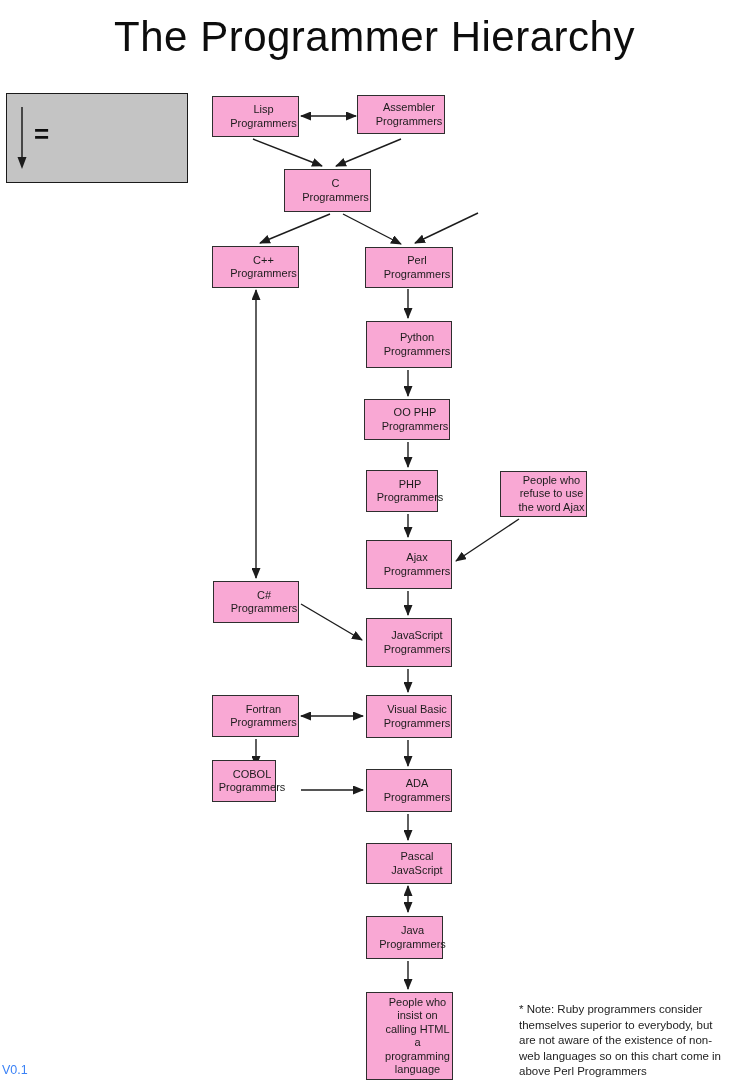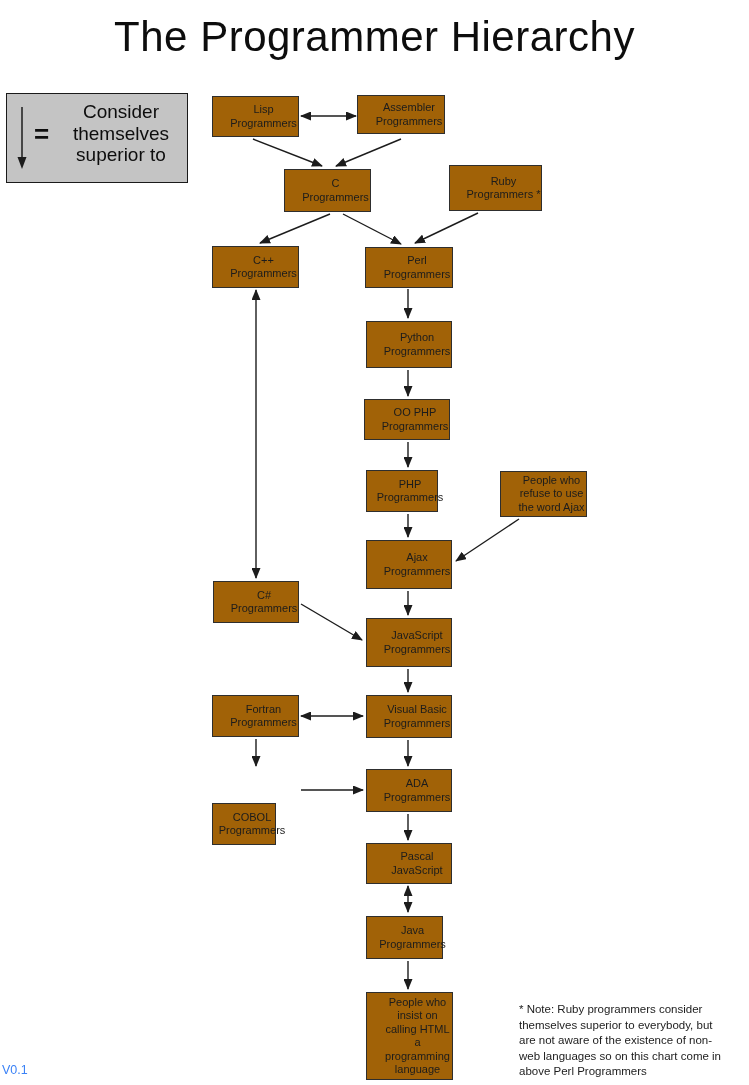--- a/index.html
+++ b/index.html
@@ -18,21 +18,21 @@
     width: 100%;
     text-align: center;
     font-size: 42px;
     font-weight: 500;
     color: #0d0d0d;
     letter-spacing: 0.5px;
   }
   .node {
     position: absolute;
     box-sizing: border-box;
-    background: #a16207;
+    background: #f9a8d4;
     border: 1.6px solid #2e2e2e;
     display: flex;
     align-items: center;
     justify-content: center;
     text-align: center;
     font-size: 11px;
     line-height: 13.5px;
     color: #1c1c1c;
     white-space: pre-line;
     padding-left: 16px;
@@ -83,23 +83,20 @@
 <div class="canvas">
 
   <div class="title">The Programmer Hierarchy</div>
 
   <div class="legend">
     <svg class="legend-arrow" width="14" height="66">
       <line x1="7" y1="2" x2="7" y2="53"></line>
       <polygon points="2.5,52 11.5,52 7,64"></polygon>
     </svg>
     <div class="legend-eq">=</div>
-    <div class="legend-text">Consider
-themselves
-superior to</div>
   </div>
 
   <svg class="edges" width="749" height="1085">
     <defs>
       <marker id="ah" markerUnits="userSpaceOnUse" markerWidth="11" markerHeight="9" refX="10" refY="4.5" orient="auto">
         <path d="M0,0 L11,4.5 L0,9 z"></path>
       </marker>
       <marker id="ahs" markerUnits="userSpaceOnUse" markerWidth="11" markerHeight="9" refX="1" refY="4.5" orient="auto">
         <path d="M11,0 L0,4.5 L11,9 z"></path>
       </marker>
@@ -127,22 +124,20 @@
     <line x1="408" y1="886" x2="408" y2="912" marker-start="url(#ahs)" marker-end="url(#ah)"></line>
     <line x1="408" y1="961" x2="408" y2="989" marker-end="url(#ah)"></line>
   </svg>
 
   <div class="node" style="left:212px;top:96px;width:87px;height:41px">Lisp
 Programmers</div>
   <div class="node" style="left:357px;top:95px;width:88px;height:39px">Assembler
 Programmers</div>
   <div class="node" style="left:284px;top:169px;width:87px;height:43px">C
 Programmers</div>
-  <div class="node" style="left:449px;top:165px;width:93px;height:46px">Ruby
-Programmers *</div>
   <div class="node" style="left:212px;top:246px;width:87px;height:42px">C++
 Programmers</div>
   <div class="node" style="left:365px;top:247px;width:88px;height:41px">Perl
 Programmers</div>
   <div class="node" style="left:366px;top:321px;width:86px;height:47px">Python
 Programmers</div>
   <div class="node" style="left:364px;top:399px;width:86px;height:41px">OO PHP
 Programmers</div>
   <div class="node" style="left:366px;top:470px;width:72px;height:42px">PHP
 Programmers</div>
@@ -152,21 +147,21 @@
   <div class="node" style="left:366px;top:540px;width:86px;height:49px">Ajax
 Programmers</div>
   <div class="node" style="left:213px;top:581px;width:86px;height:42px">C#
 Programmers</div>
   <div class="node" style="left:366px;top:618px;width:86px;height:49px">JavaScript
 Programmers</div>
   <div class="node" style="left:212px;top:695px;width:87px;height:42px">Fortran
 Programmers</div>
   <div class="node" style="left:366px;top:695px;width:86px;height:43px">Visual Basic
 Programmers</div>
-  <div class="node" style="left:212px;top:803px;width:64px;height:42px">COBOL
+  <div class="node" style="left:212px;top:760px;width:64px;height:42px">COBOL
 Programmers</div>
   <div class="node" style="left:366px;top:769px;width:86px;height:43px">ADA
 Programmers</div>
   <div class="node" style="left:366px;top:843px;width:86px;height:41px">Pascal
 JavaScript</div>
   <div class="node" style="left:366px;top:916px;width:77px;height:43px">Java
 Programmers</div>
   <div class="node" style="left:366px;top:992px;width:87px;height:88px">People who
 insist on
 calling HTML a

